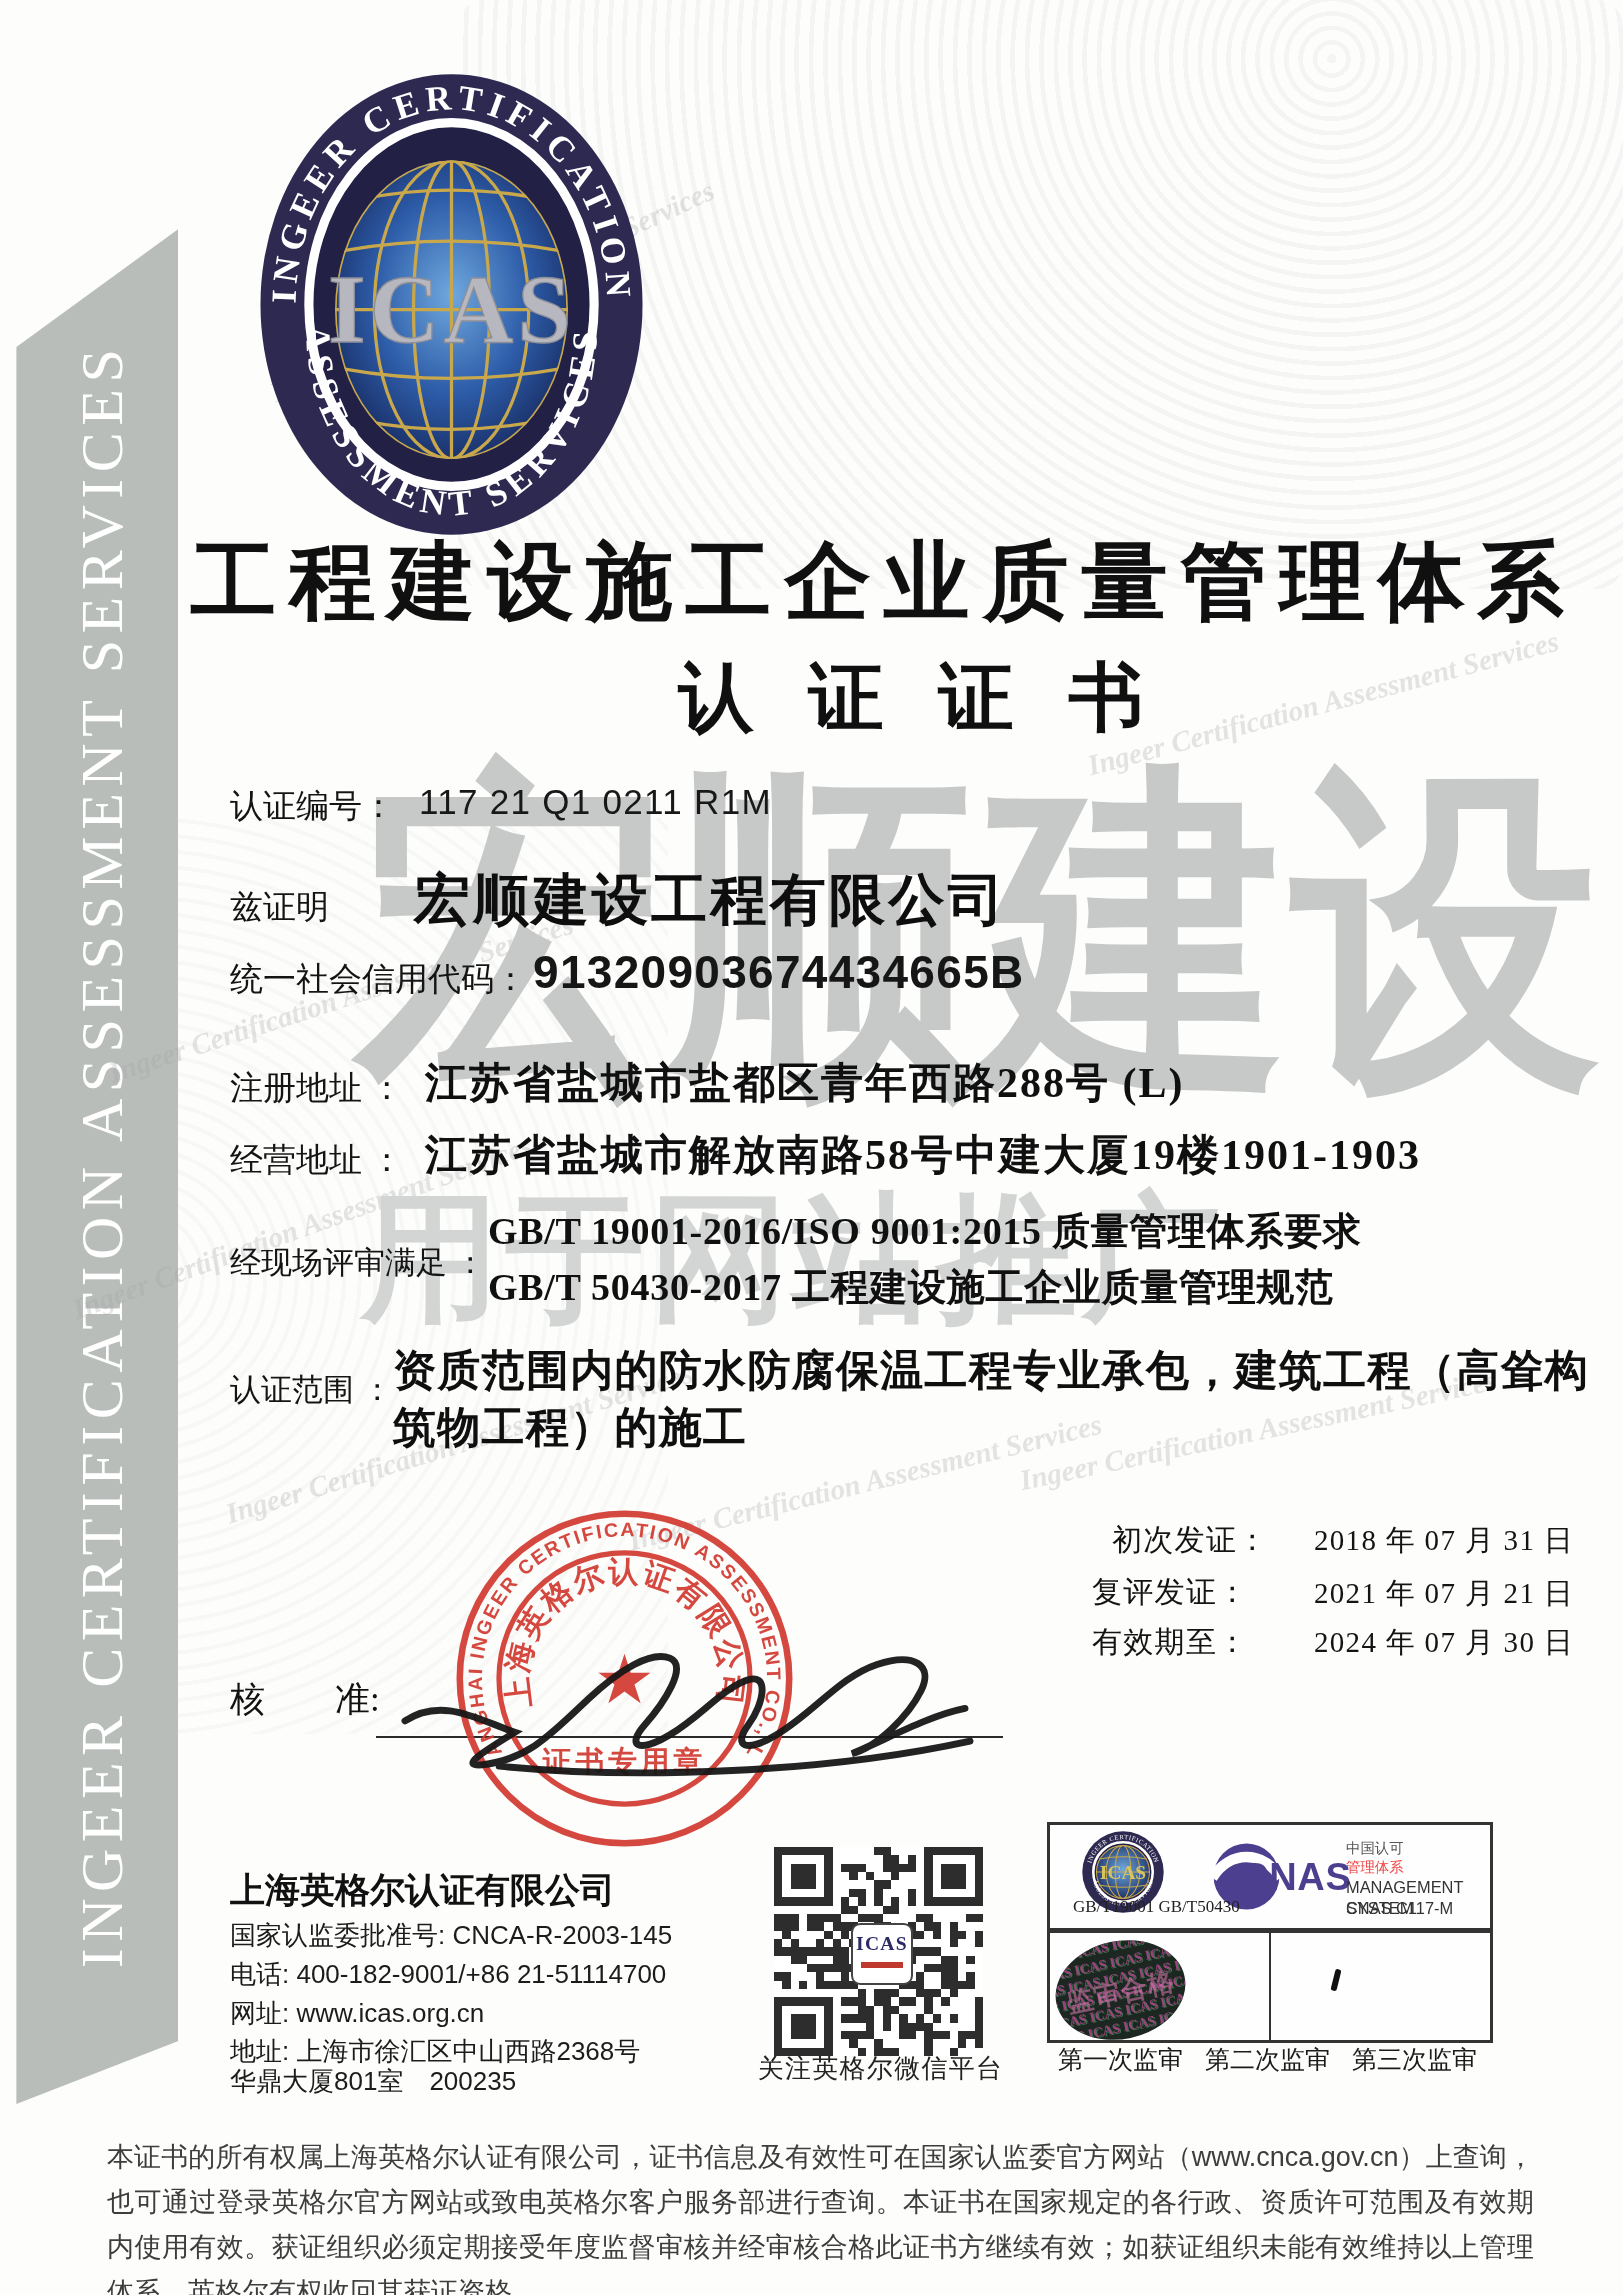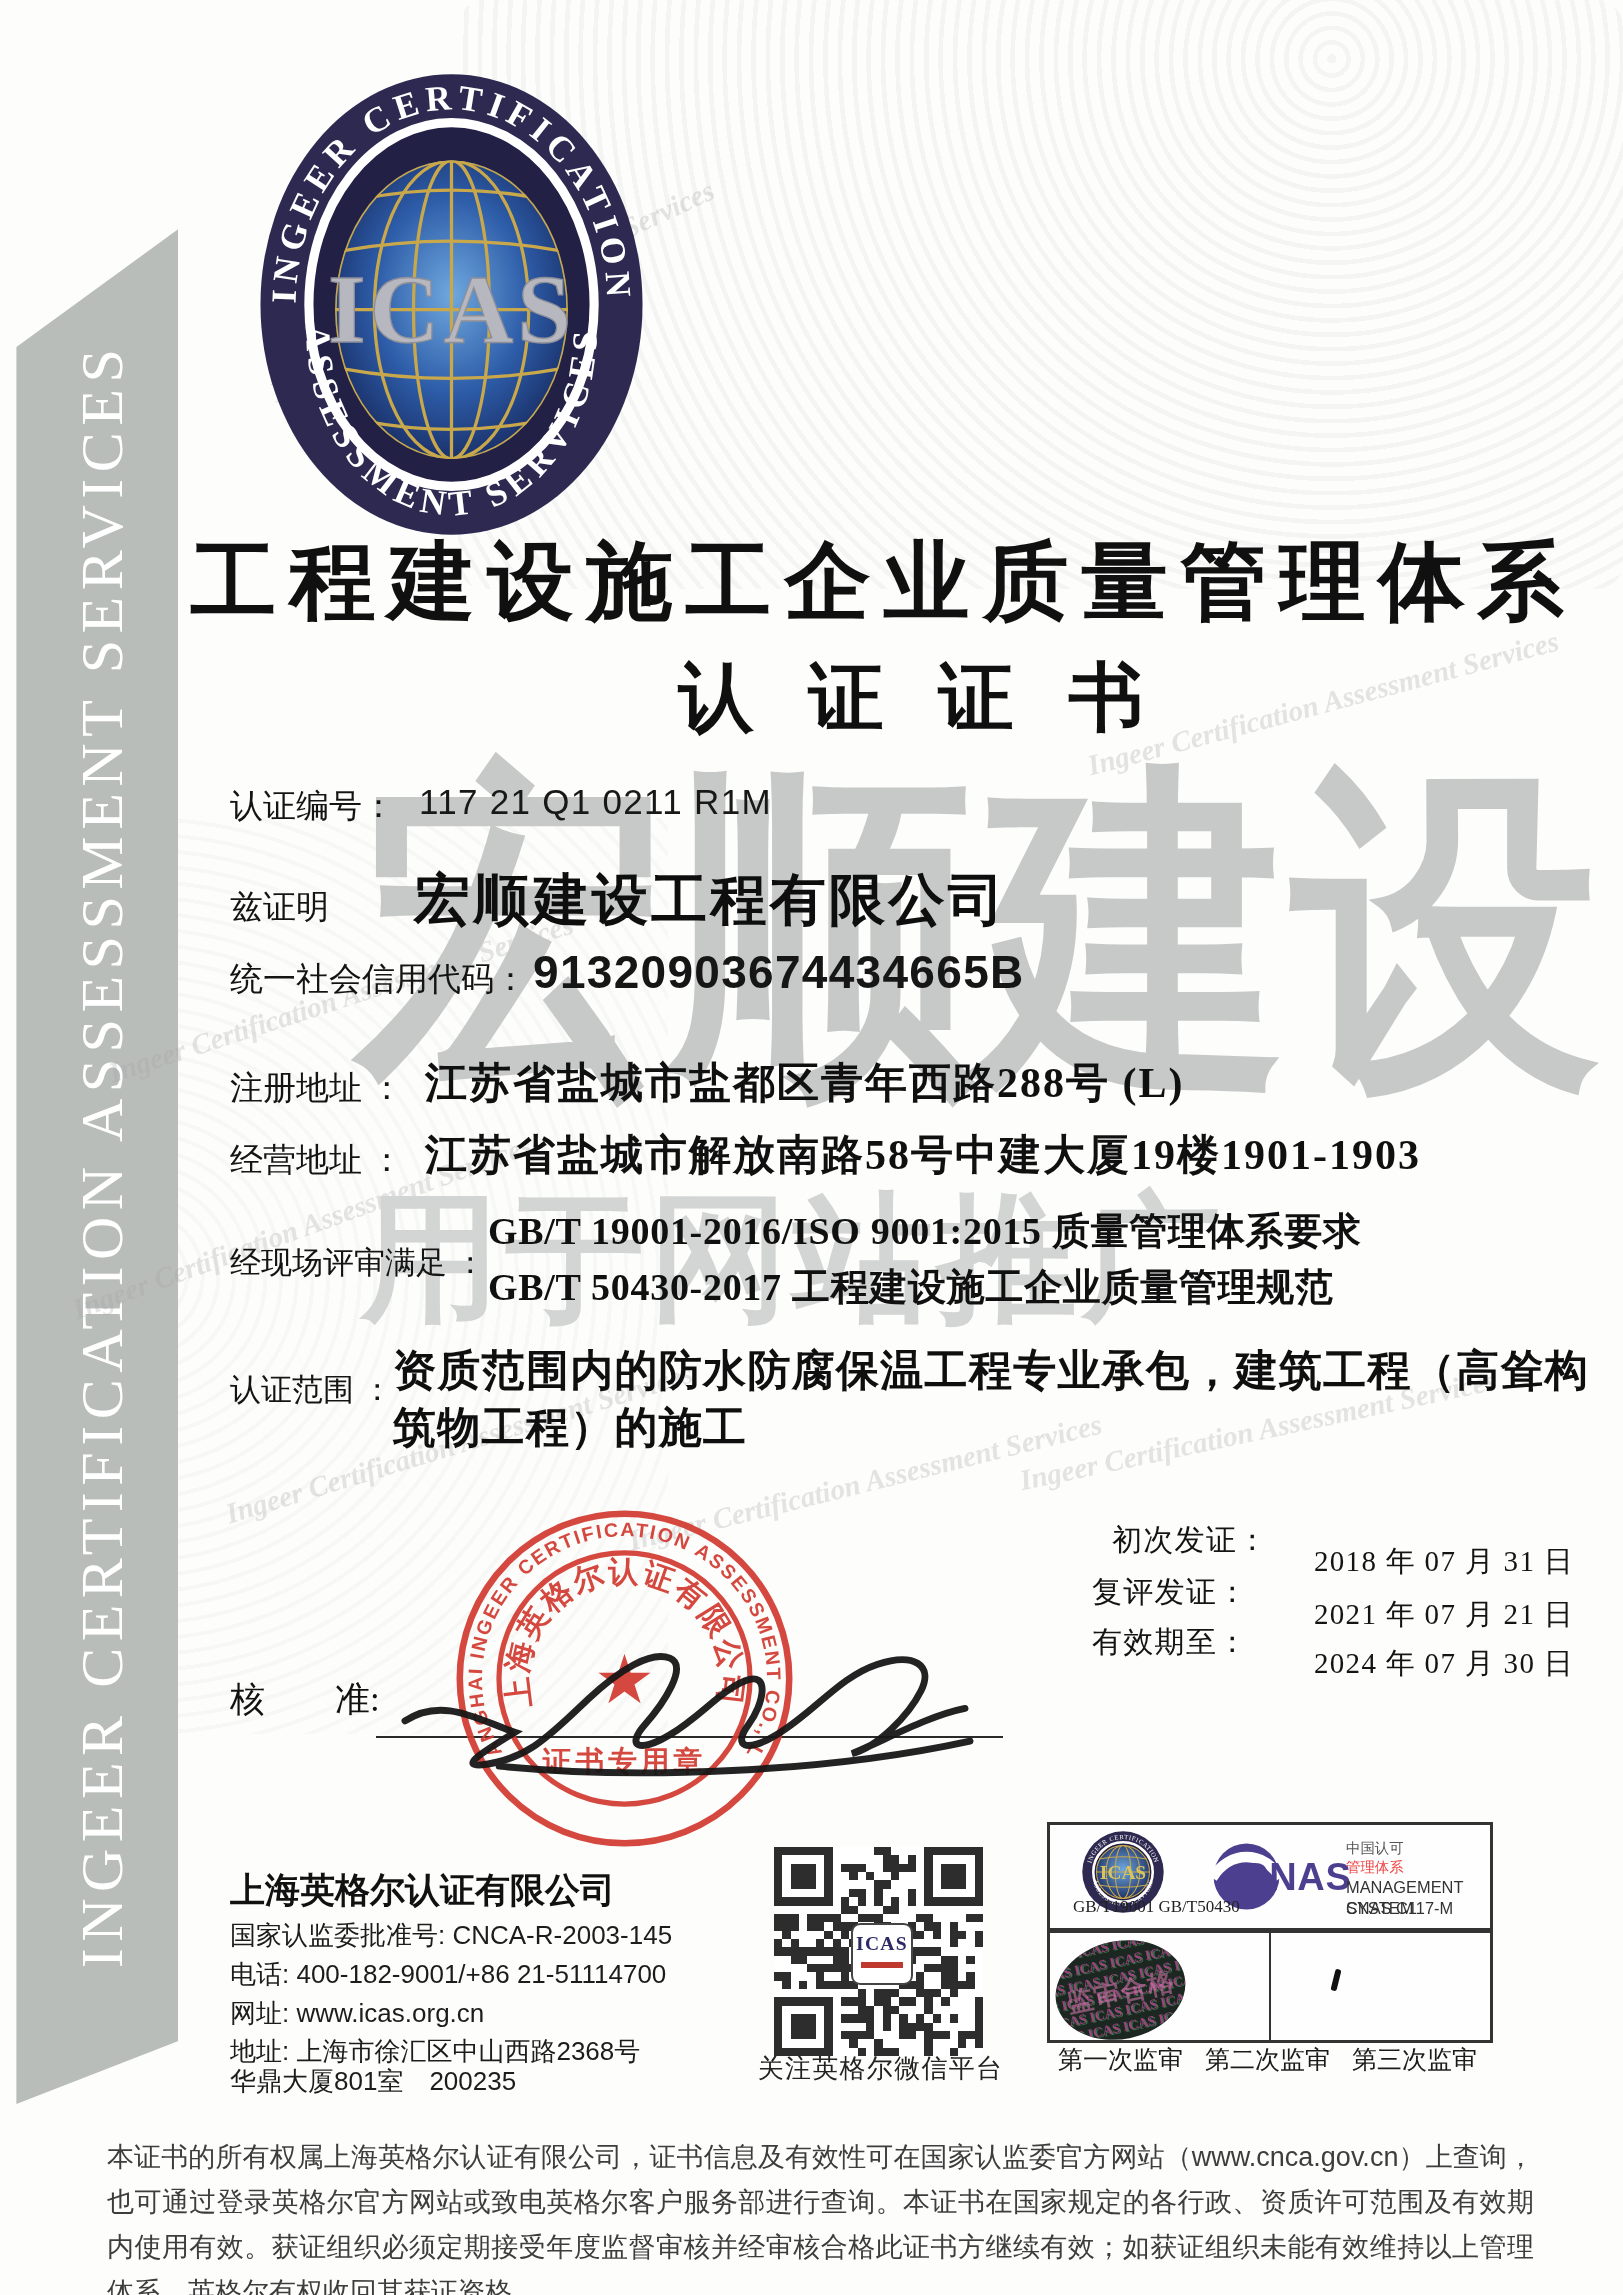--- a/index.html
+++ b/index.html
@@ -46,21 +46,21 @@
   
   .lab{font-size:33px;color:#141414;font-family:"Liberation Serif",serif;white-space:nowrap;}
   .val-code{font-size:35px;color:#181818;font-family:"Liberation Sans",sans-serif;letter-spacing:1.3px;white-space:nowrap;}
   .company{font-size:56px;font-weight:700;letter-spacing:3.3px;color:#0e0e0e;white-space:nowrap;}
   .credit{font-size:46px;font-weight:600;font-family:"Liberation Sans",sans-serif;letter-spacing:1.3px;color:#161616;white-space:nowrap;}
   .addr{font-size:42px;font-weight:700;letter-spacing:2px;color:#101010;white-space:nowrap;}
   .std{font-size:38px;font-weight:700;letter-spacing:0.7px;color:#101010;white-space:nowrap;}
   .scope{font-size:43px;font-weight:700;letter-spacing:1.3px;color:#0f0f0f;white-space:nowrap;}
 
   .date-lab{font-size:30px;letter-spacing:1.3px;color:#141414;white-space:nowrap;}
-  .date-val{font-size:29px;letter-spacing:1.3px;color:#141414;white-space:nowrap;margin-top:21px;}
+  .date-val{font-size:29px;letter-spacing:1.3px;color:#141414;white-space:nowrap;}
 
   .approve{font-size:35px;color:#111;white-space:nowrap;}
   .sign-line{left:376px;top:1736px;width:627px;border-bottom:2px solid #2a2a2a;}
 
   
   .issuer-name{font-size:35px;font-weight:700;font-family:"Liberation Sans",sans-serif;color:#111;white-space:nowrap;}
   .issuer-line{font-size:26px;font-family:"Liberation Sans",sans-serif;color:#1c1c1c;white-space:nowrap;}
 
   
   .qr{left:774px;top:1847px;width:209px;height:209px;background:#fff;

